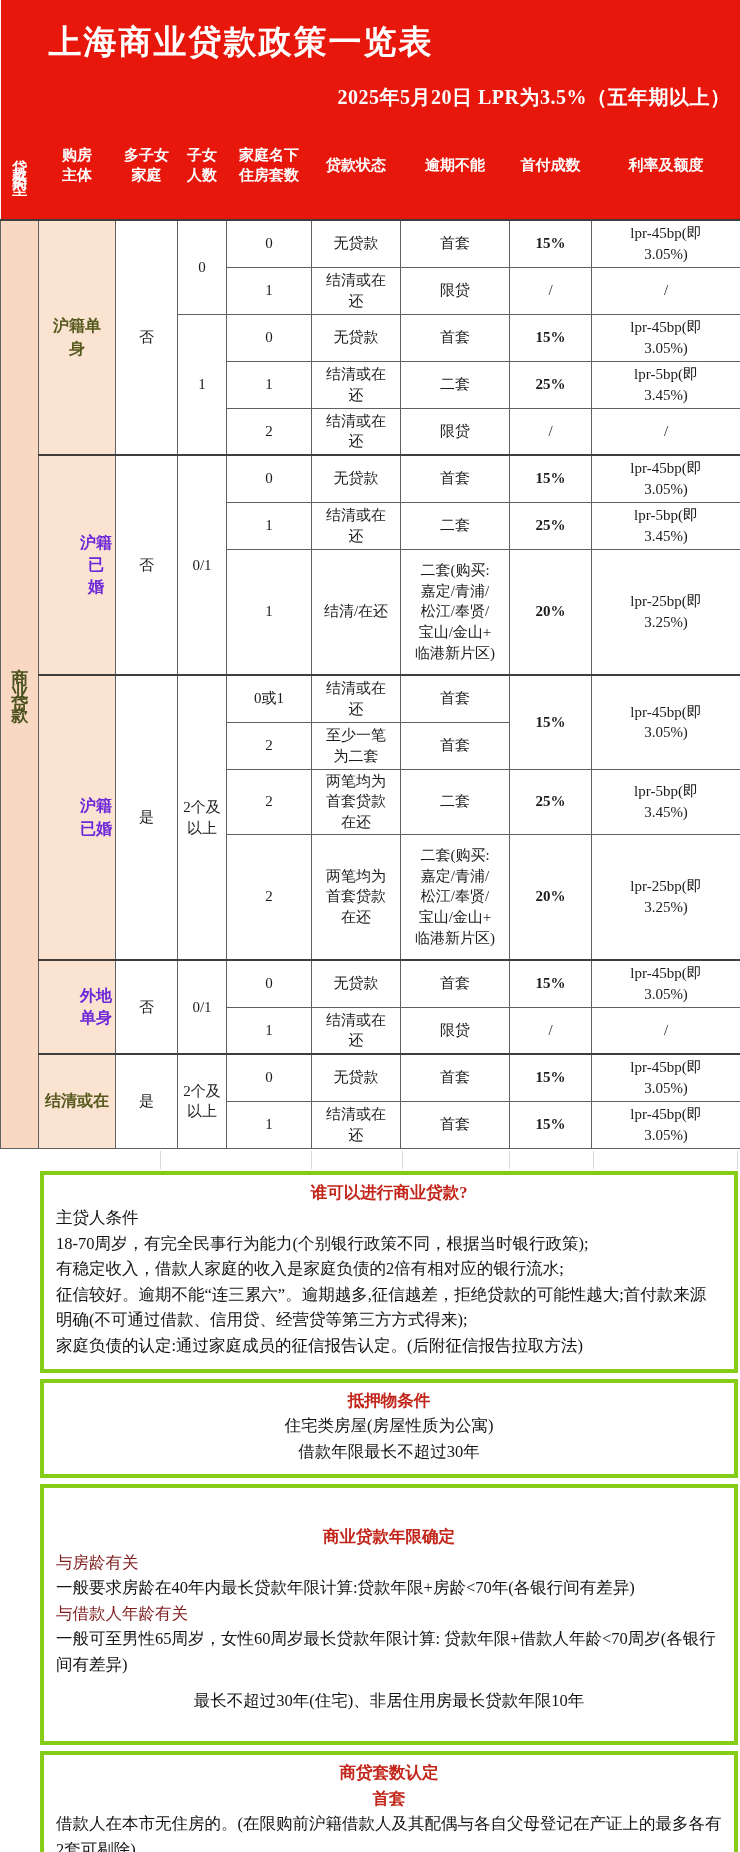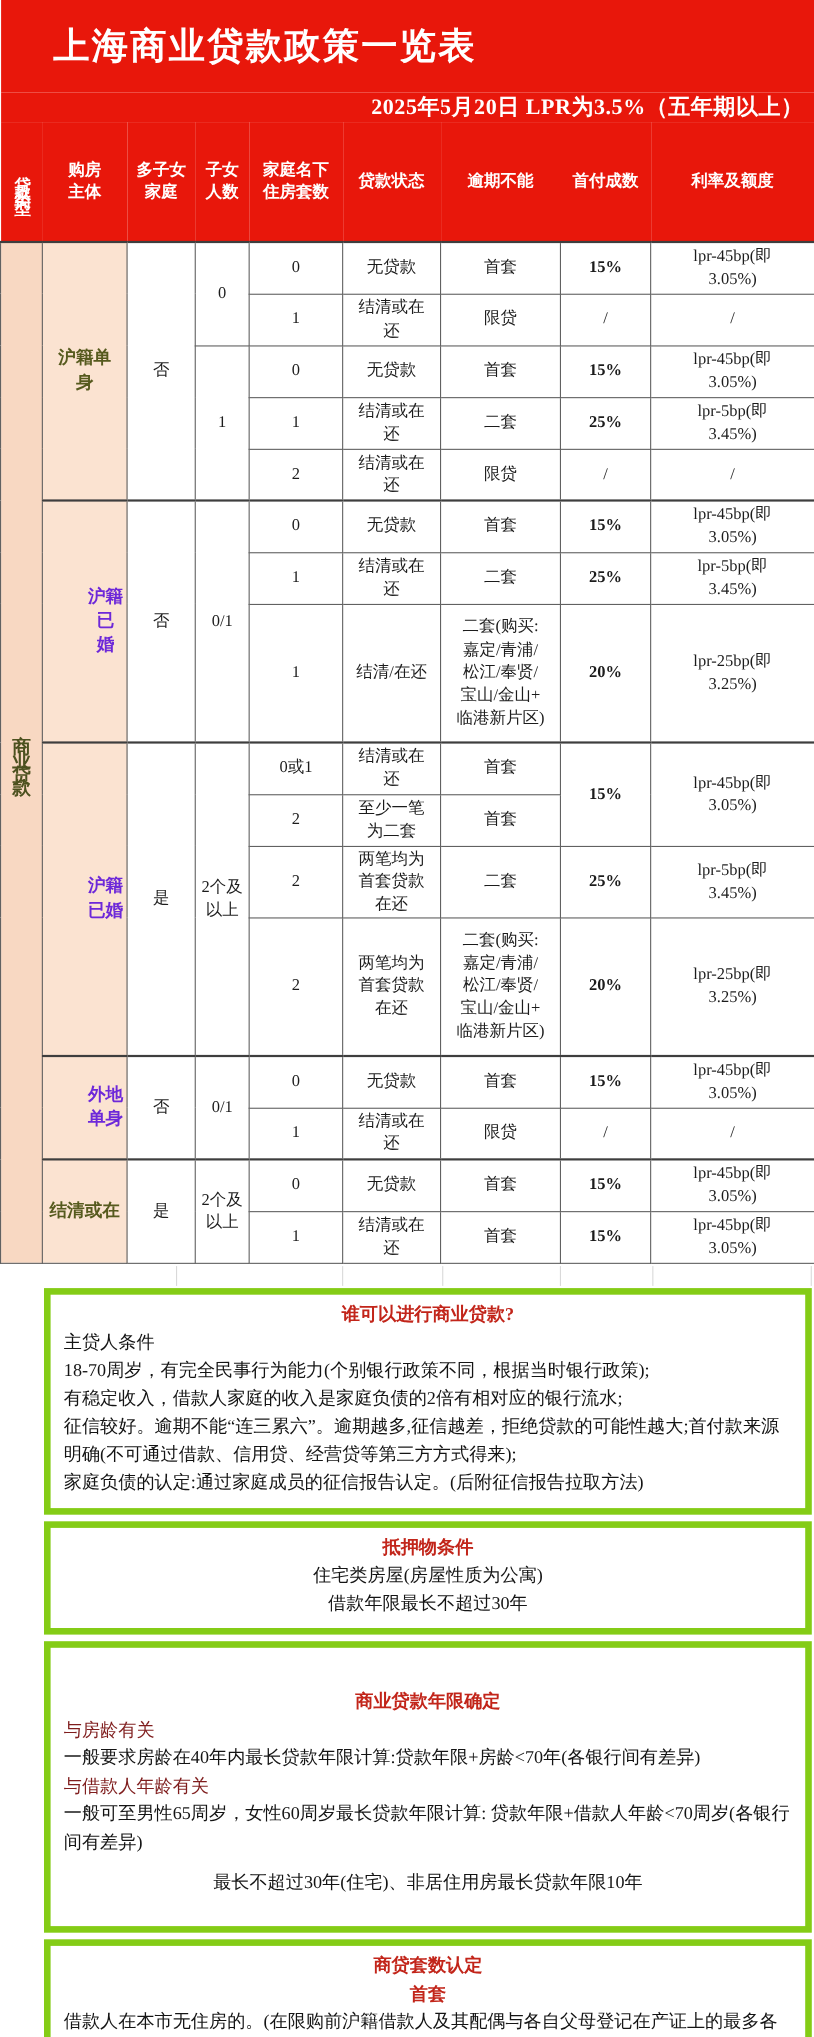--- a/index.html
+++ b/index.html
@@ -25,21 +25,21 @@
   .dark{color:#6d28d9;padding-left:40px;}
   .vert{writing-mode:vertical-rl;text-orientation:upright;margin:0 auto;}
   .loantype-head{letter-spacing:7px;font-size:15px;}
   .loantype-cell{letter-spacing:13px;font-size:17px;font-weight:700;color:#4c511f;}
   td.down{font-weight:700;}
   
   .gapstrip{height:22px;position:relative;}
   .gapstrip i{position:absolute;top:2px;bottom:2px;width:1px;background:#d9d9d9;}
   
   .sections{margin:0 2px 0 40px;}
-  .box{border:6px solid #84cc16;margin-bottom:6px;padding:5px 12px 10px 12px;}
+  .box{border:4px solid #84cc16;margin-bottom:6px;padding:5px 12px 10px 12px;}
   .box p{margin:0;font-size:16.5px;line-height:1.55;}
   .red-title{color:#c2251a;font-weight:700;text-align:center;font-size:17.5px;line-height:1.6;}
   .salmon{color:#7f1d1d;}
   .box-collateral p{text-align:center;}
   .box-term{padding-top:36px;padding-bottom:28px;}
   .box-term .note{text-align:center;margin-top:10px;}
   .box-count{position:relative;min-height:160px;padding-bottom:26px;}
   .box-count .body-text{}
 </style>
 </head>

